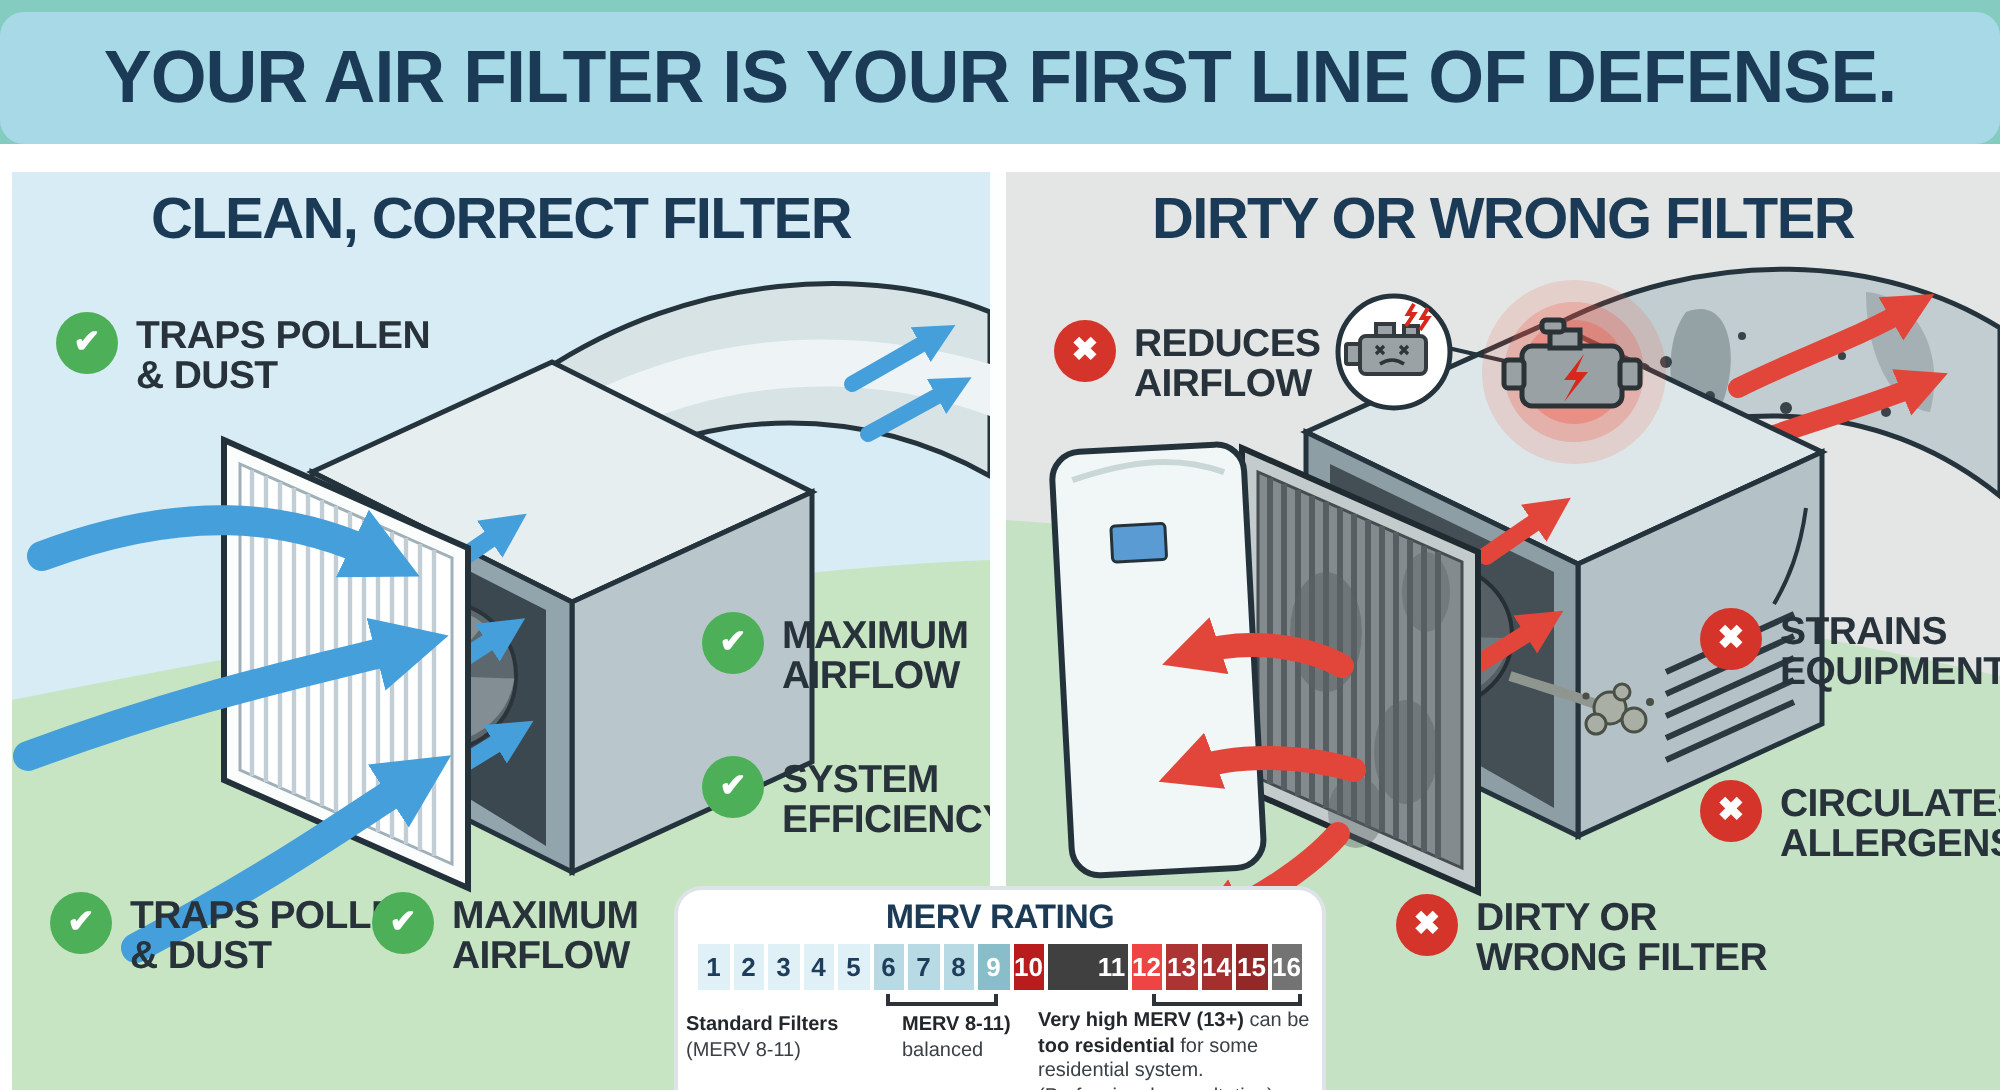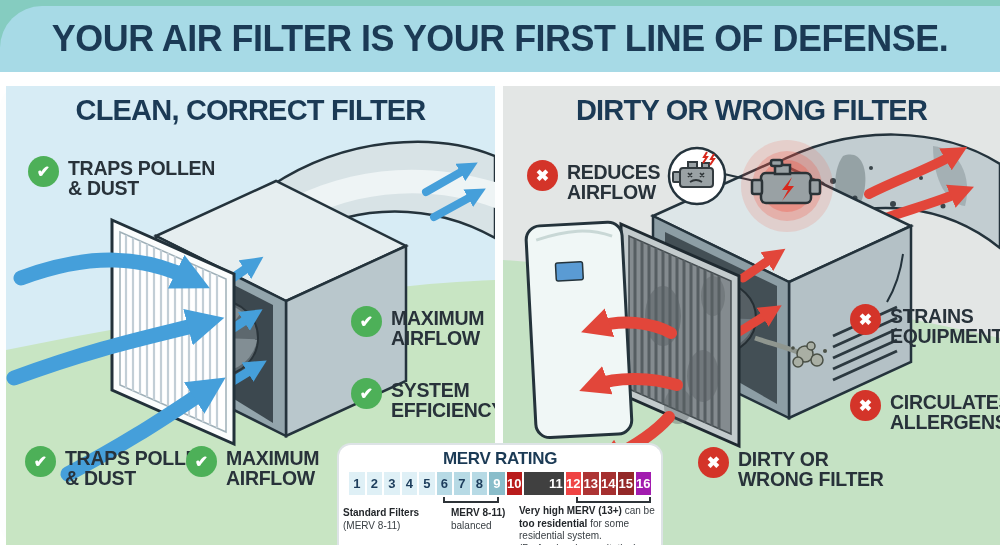--- a/index.html
+++ b/index.html
@@ -5,21 +5,21 @@
   html,body{margin:0;padding:0;}
   body{
     width:1000px;height:545px;position:relative;overflow:hidden;
     background:#ffffff;
     font-family:"Liberation Sans", sans-serif;
   }
   .teal-bg{position:absolute;left:0;top:0;width:1000px;height:72px;background:var(--teal);}
   .banner{
     position:absolute;left:0;top:6px;width:1000px;height:66px;
     background:var(--banner);border-top-left-radius:42px;
-    display:flex;align-items:center;justify-content:center;
+    display:flex;align-items:center;justify-content:center;border-radius:12px;
   }
   .banner h1{
     margin:0;color:var(--navy);font-size:37px;font-weight:800;
     letter-spacing:-0.5px;transform:scaleX(0.97);white-space:nowrap;
   }
   .stage{position:absolute;left:0;top:86px;width:1000px;height:459px;background:#fdfefe;border-radius:21px;}
   .panel{position:absolute;top:0;height:459px;overflow:hidden;}
   .panel.left{left:6px;width:489px;background:var(--skyLeft);}
   .panel.right{left:503px;width:497px;background:var(--skyRight);}
   .panel-title{
@@ -295,21 +295,21 @@
       <div class="mcell" style="background: rgb(183, 218, 229); color: rgb(29, 61, 92);">6</div>
       <div class="mcell" style="background: rgb(183, 218, 229); color: rgb(29, 61, 92);">7</div>
       <div class="mcell" style="background: rgb(183, 218, 229); color: rgb(29, 61, 92);">8</div>
       <div class="mcell" style="background: rgb(138, 189, 202); color: rgb(255, 255, 255);">9</div>
       <div class="mcell" style="background: #b91c1c; color: rgb(255, 255, 255);">10</div>
       <div class="mcell" style="background: #404040; color: rgb(255, 255, 255); padding-left: 24px;">11</div>
       <div class="mcell" style="background: #ef4444; color: rgb(255, 255, 255);">12</div>
       <div class="mcell" style="background: rgb(173, 52, 52); color: rgb(255, 255, 255);">13</div>
       <div class="mcell" style="background: rgb(165, 47, 47); color: rgb(255, 255, 255);">14</div>
       <div class="mcell" style="background: rgb(147, 40, 40); color: rgb(255, 255, 255);">15</div>
-      <div class="mcell" style="background: #a21caf; color: rgb(255, 255, 255);">16</div>
+      <div class="mcell" style="background: #737373; color: rgb(255, 255, 255);">16</div>
     </div>
   <div class="merv-brackets">
     <div class="bk bk1"></div>
     <div class="bk bk2"></div>
   </div>
   <div class="cap cap1">
     <b>Standard Filters</b>
     <span>(MERV 8-11)</span>
   </div>
   <div class="cap cap2">

